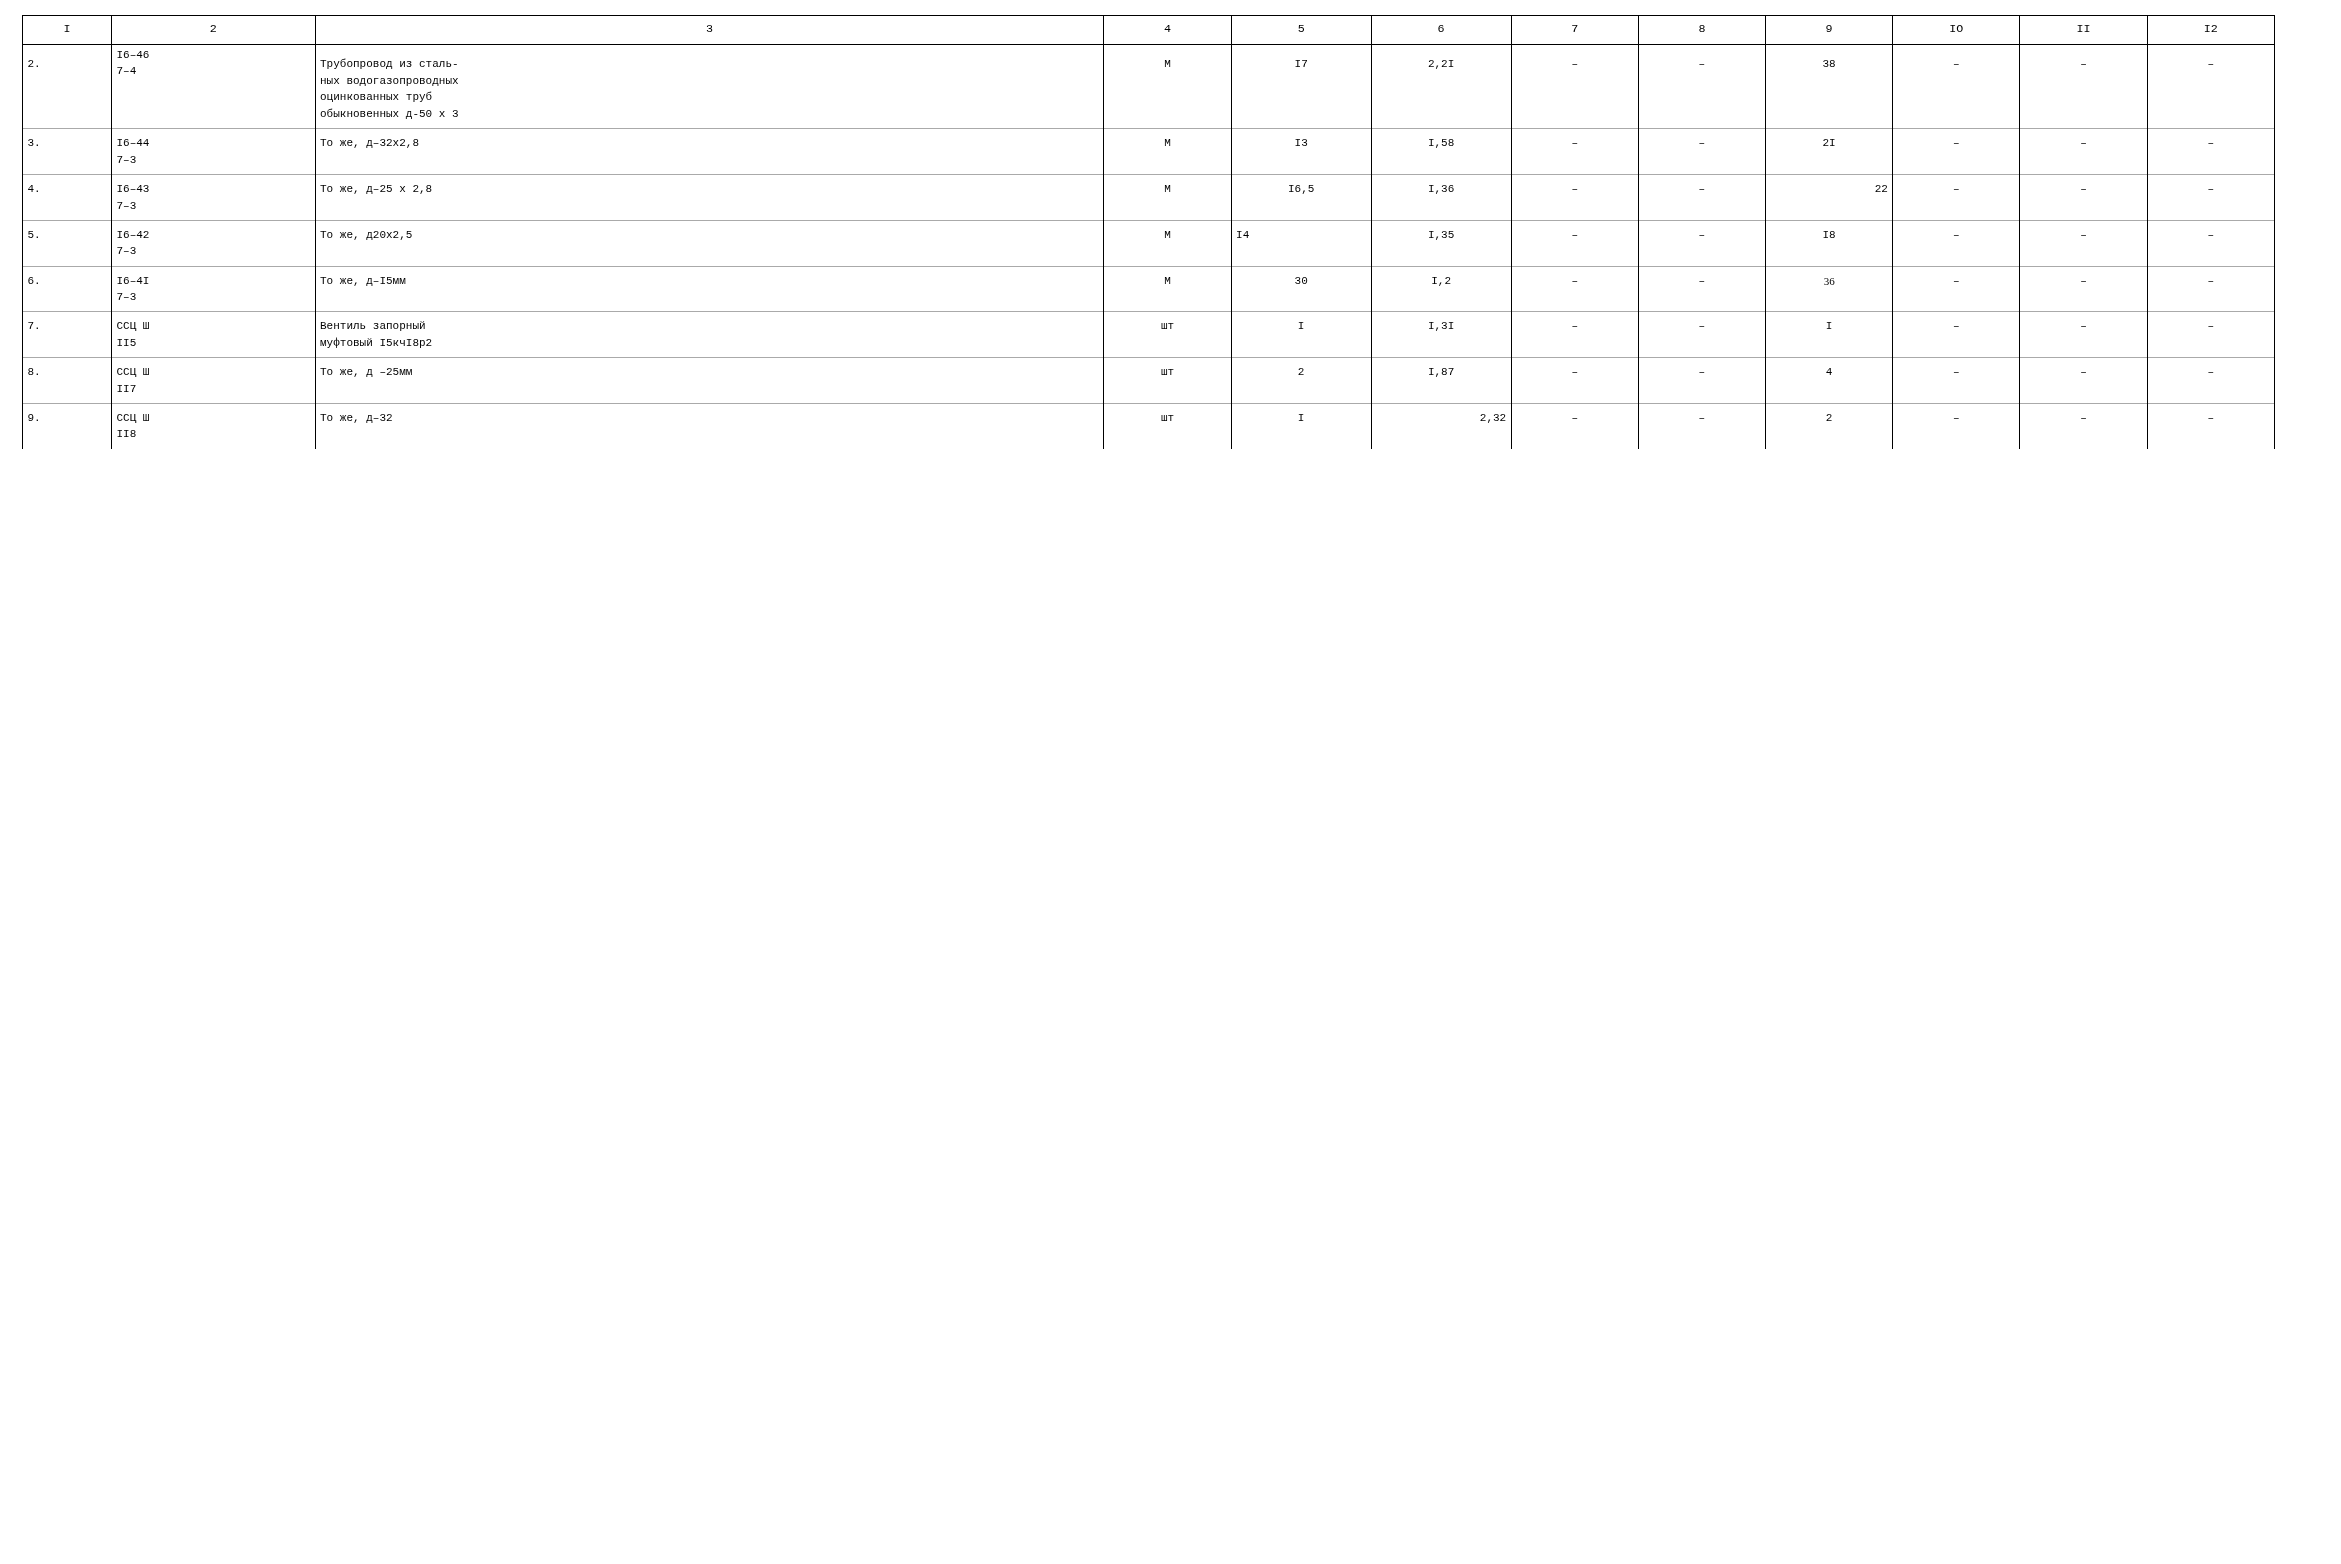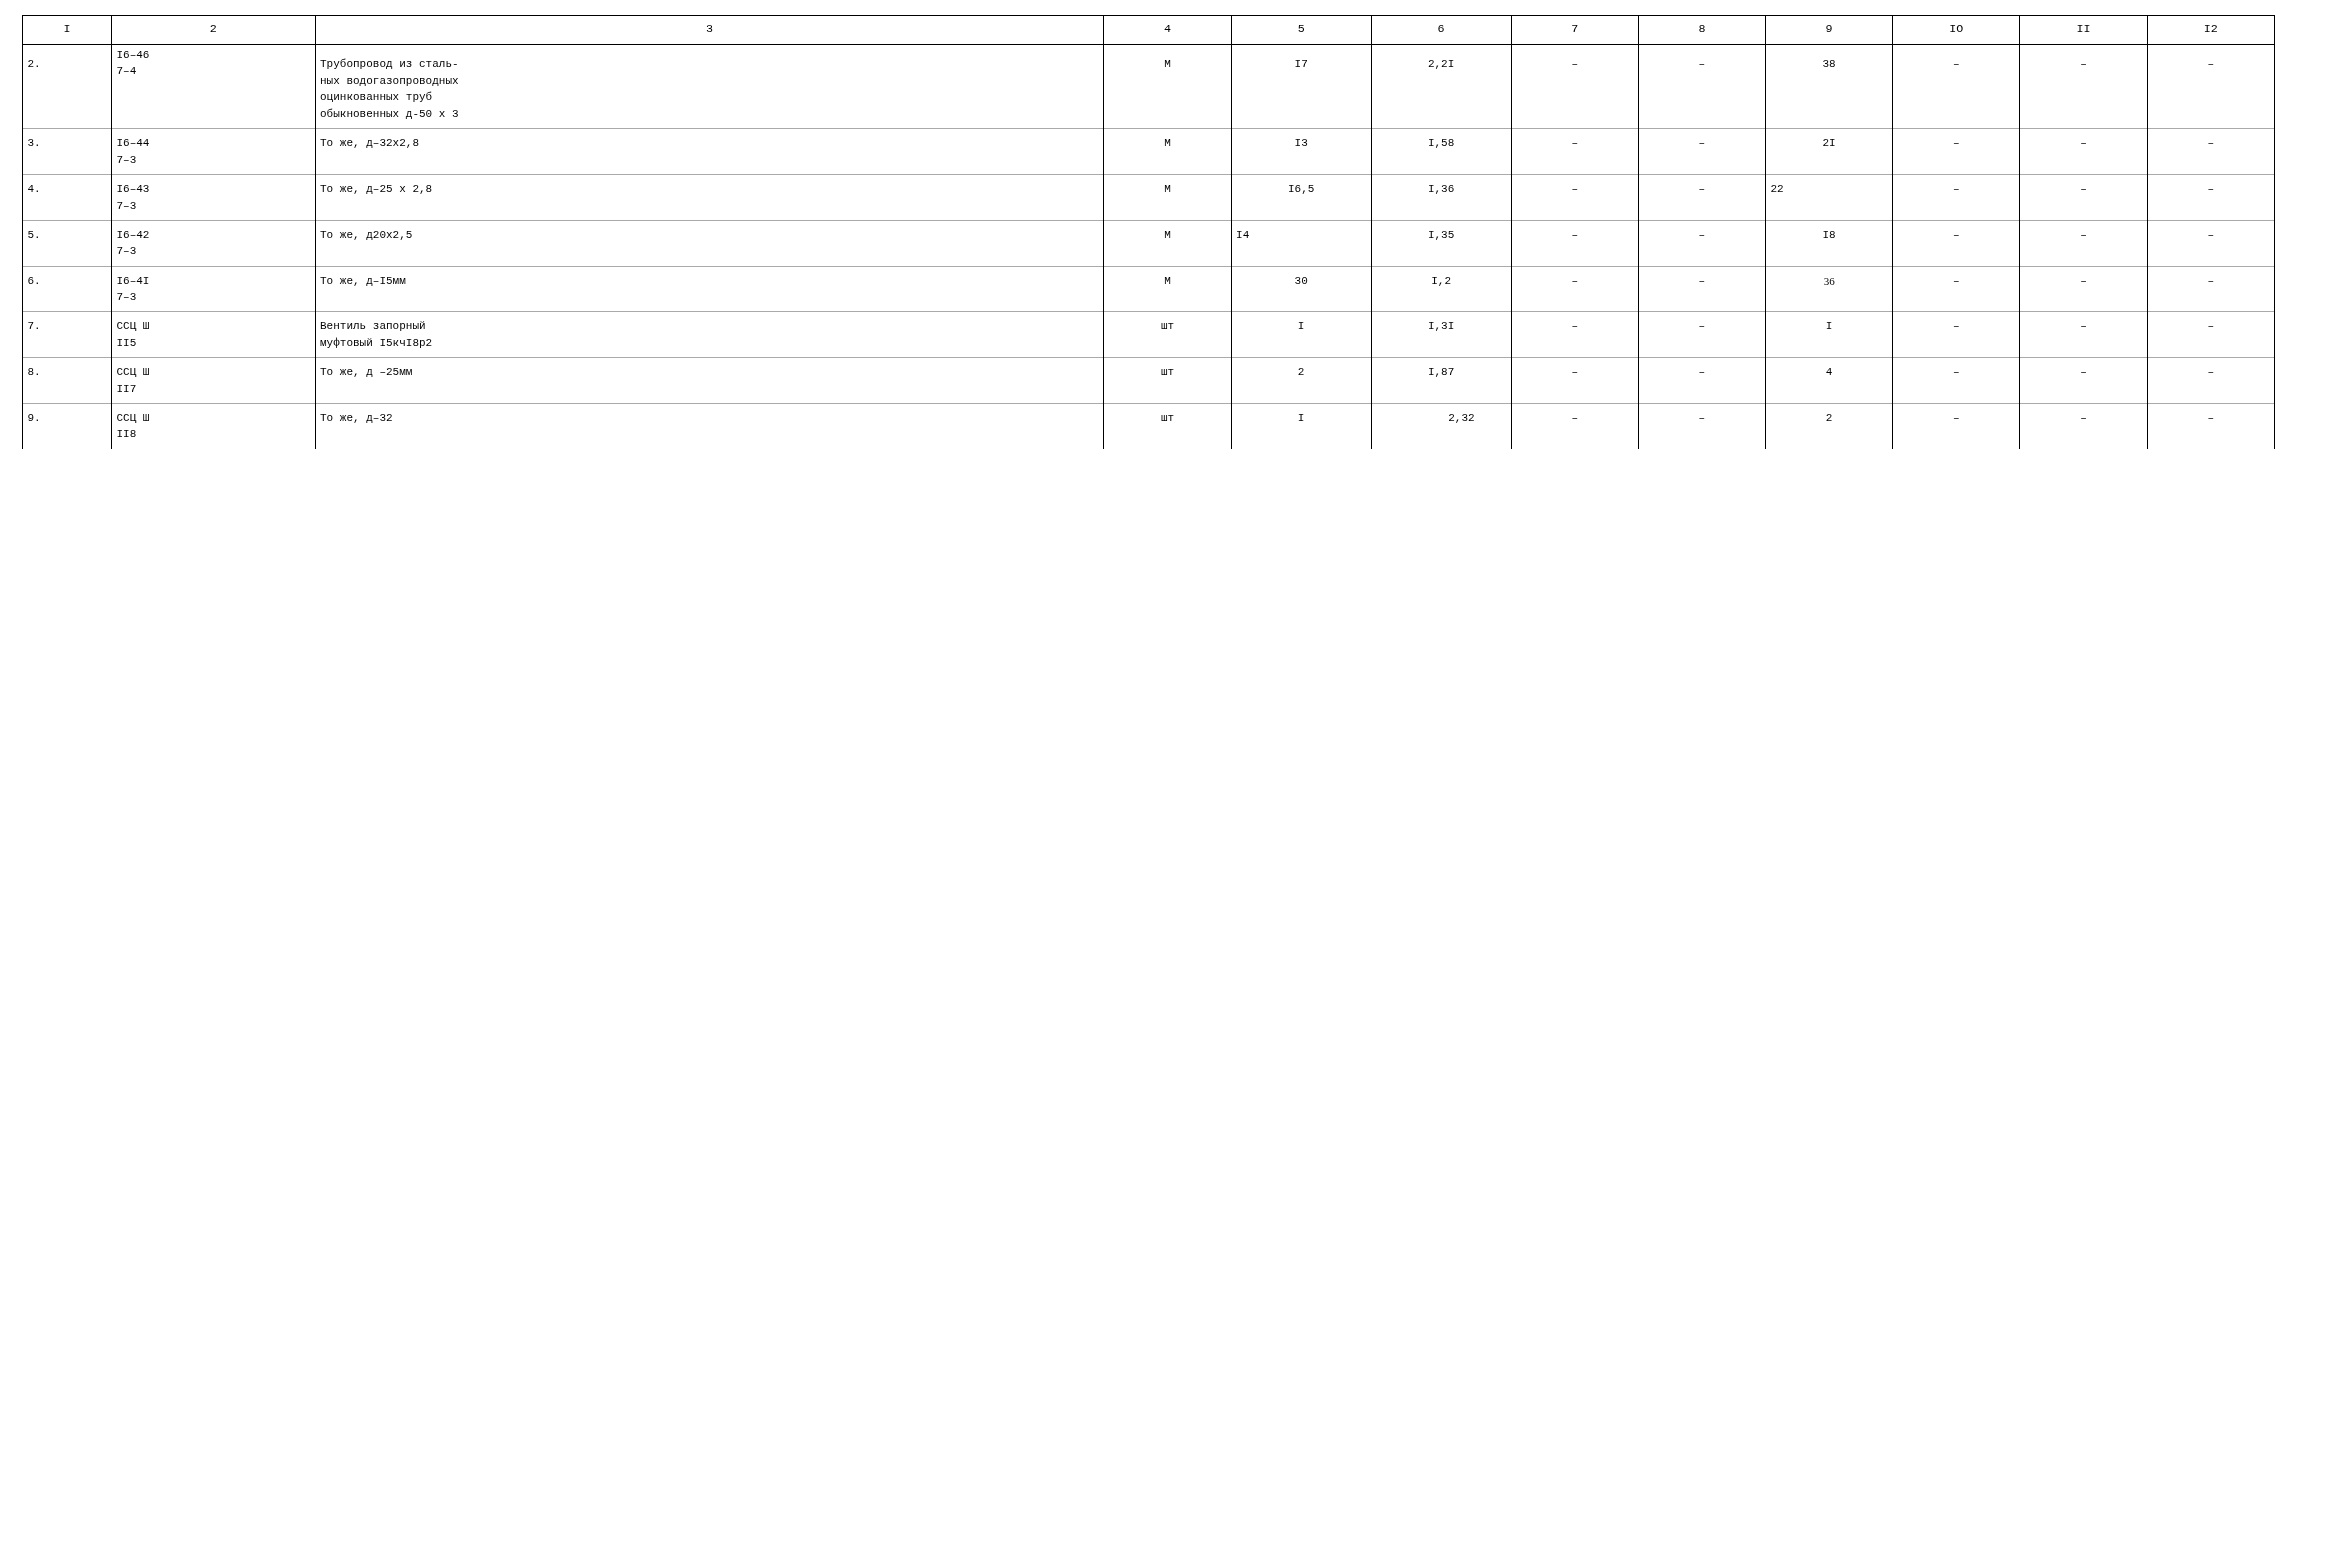--- a/index.html
+++ b/index.html
@@ -230,21 +230,21 @@
         <tr>
       <td style="white-space:pre;border-top: 0.7px solid #aaa;">4.</td>
       <td style="white-space:pre;border-top: 0.7px solid #aaa;">I6–43
 7–3</td>
       <td style="white-space:pre-line;border-top: 0.7px solid #aaa;">То же, д–25 х 2,8</td>
       <td style="text-align:center;border-top: 0.7px solid #aaa;">М</td>
       <td style="text-align:center;border-top: 0.7px solid #aaa;">I6,5</td>
       <td style="text-align:center;border-top: 0.7px solid #aaa;">I,36</td>
       <td style="text-align:center;border-top: 0.7px solid #aaa;">–</td>
       <td style="text-align:center;border-top: 0.7px solid #aaa;">–</td>
-      <td style="text-align:left;border-top: 0.7px solid #aaa;">22</td>
+      <td style="text-align:right;border-top: 0.7px solid #aaa;">22</td>
       <td style="text-align:center;border-top: 0.7px solid #aaa;">–</td>
       <td style="text-align:center;border-top: 0.7px solid #aaa;">–</td>
       <td style="text-align:center;border-top: 0.7px solid #aaa;">–</td>
     </tr>
         <tr>
       <td style="white-space:pre;border-top: 0.7px solid #aaa;">5.</td>
       <td style="white-space:pre;border-top: 0.7px solid #aaa;">I6–42
 7–3</td>
       <td style="white-space:pre-line;border-top: 0.7px solid #aaa;">То же, д20х2,5</td>
       <td style="text-align:center;border-top: 0.7px solid #aaa;">М</td>
@@ -303,21 +303,21 @@
       <td style="text-align:center;border-top: 0.7px solid #aaa;">–</td>
       <td style="text-align:center;border-top: 0.7px solid #aaa;">–</td>
     </tr>
         <tr>
       <td style="white-space:pre;border-top: 0.7px solid #aaa;">9.</td>
       <td style="white-space:pre;border-top: 0.7px solid #aaa;">ССЦ Ш
 II8</td>
       <td style="white-space:pre-line;border-top: 0.7px solid #aaa;">То же, д–32</td>
       <td style="text-align:center;border-top: 0.7px solid #aaa;">шт</td>
       <td style="text-align:center;border-top: 0.7px solid #aaa;">I</td>
-      <td style="text-align:center;border-top: 0.7px solid #aaa; padding-left: 45px;">2,32</td>
+      <td style="text-align:right;border-top: 0.7px solid #aaa; padding-left: 45px;">2,32</td>
       <td style="text-align:center;border-top: 0.7px solid #aaa;">–</td>
       <td style="text-align:center;border-top: 0.7px solid #aaa;">–</td>
       <td style="text-align:center;border-top: 0.7px solid #aaa;">2</td>
       <td style="text-align:center;border-top: 0.7px solid #aaa;">–</td>
       <td style="text-align:center;border-top: 0.7px solid #aaa;">–</td>
       <td style="text-align:center;border-top: 0.7px solid #aaa;">–</td>
     </tr>
       </tbody>
   </table>
 </div>

